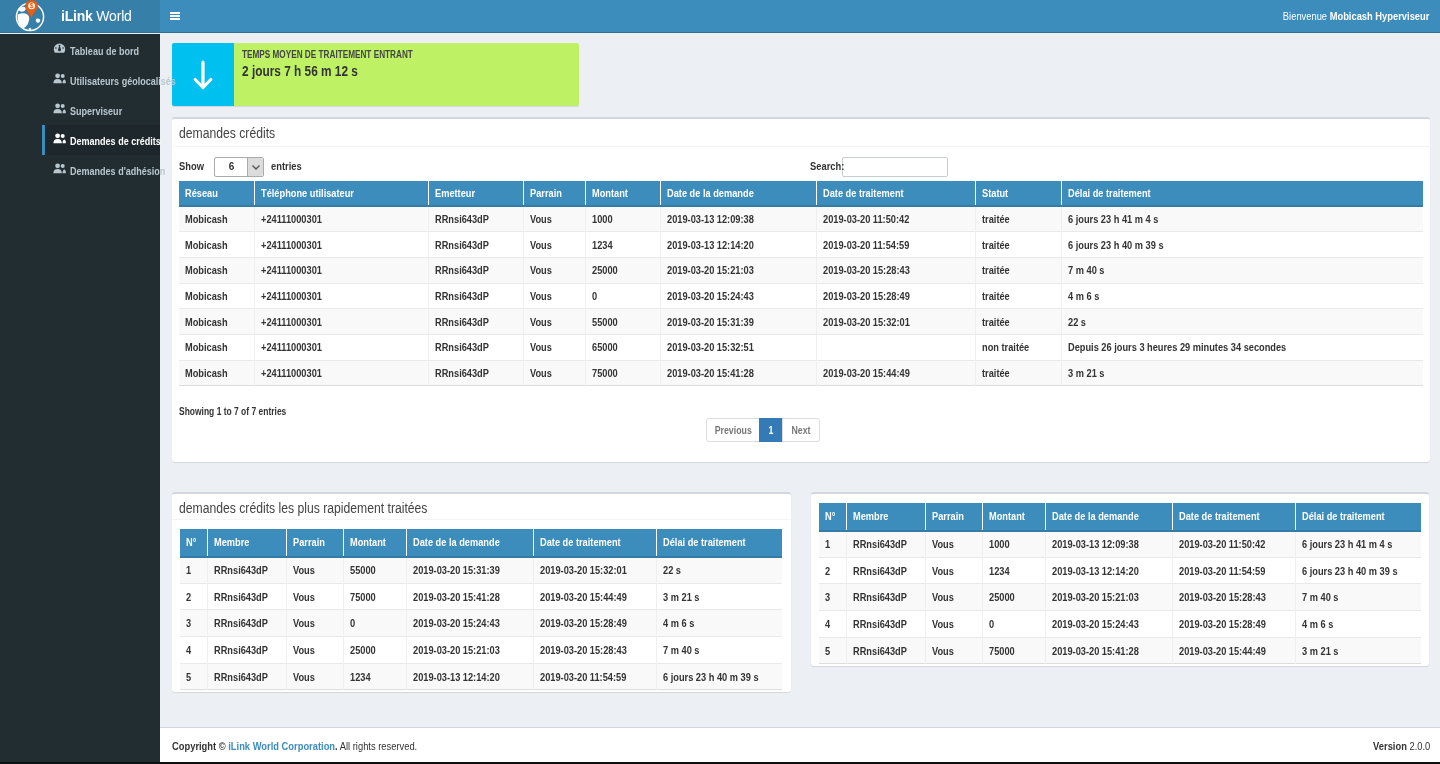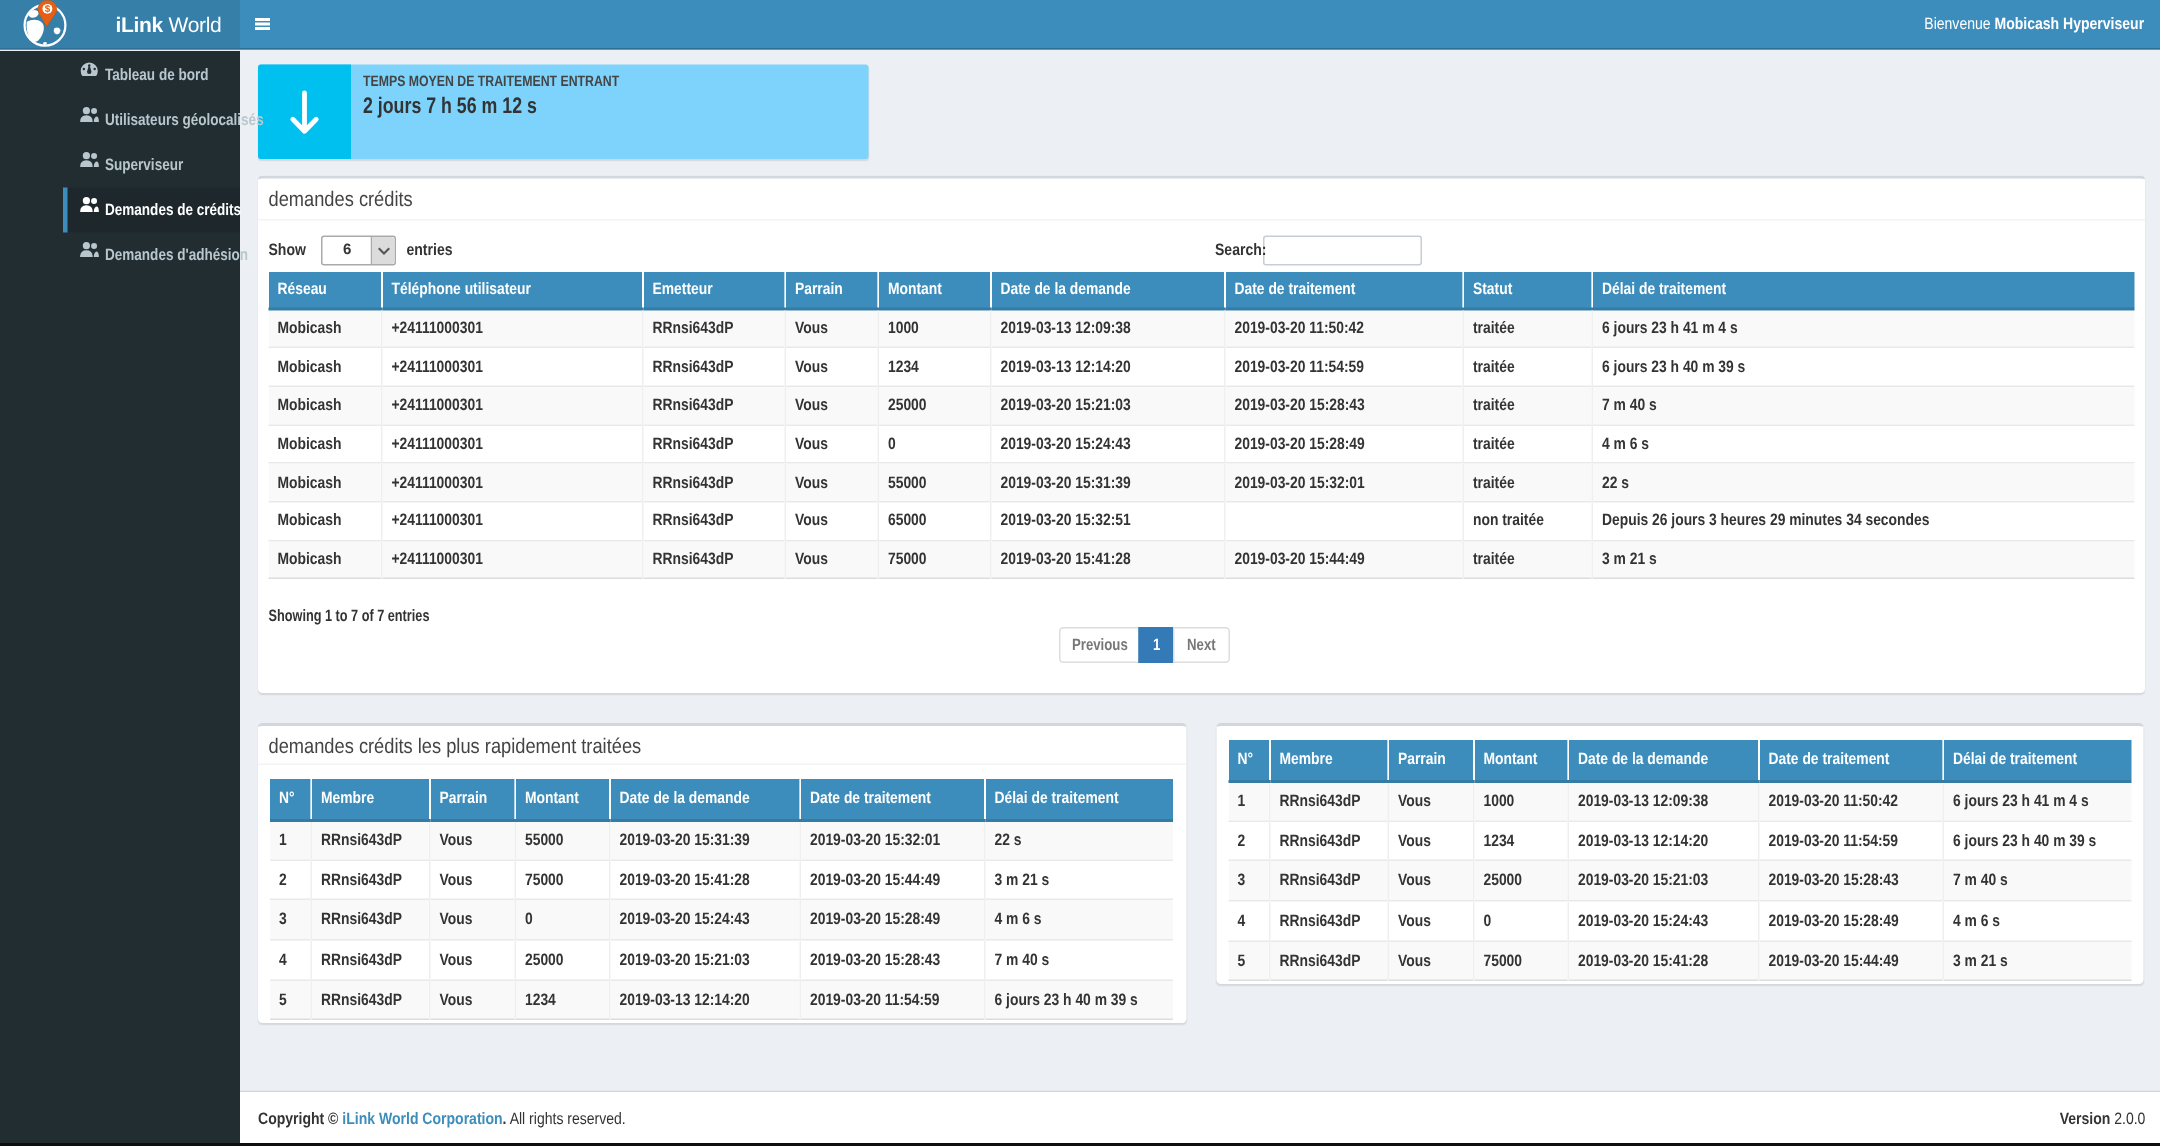--- a/index.html
+++ b/index.html
@@ -3,41 +3,41 @@
 <meta charset="utf-8">
 <style>
 * { margin:0; padding:0; box-sizing:border-box; }
 html,body { width:1440px; height:764px; overflow:hidden; }
 body { font-family:"Liberation Sans", sans-serif; background:#ecf0f5; position:relative; }
 
 
 .logo { position:absolute; left:0; top:0; width:160px; height:33px; background:#367fa9; color:#fff; z-index:5; border-bottom:1px solid #307095; }
 .logo-globe { position:absolute; left:15px; top:2px; width:30px; height:30px; }
 .logo-text { position:absolute; left:61px; top:0; line-height:32px; font-size:14px; letter-spacing:-0.2px; color:#fff; white-space:nowrap; }
-.logo-text b { font-weight:700;margin-left:16px; }
+.logo-text b { font-weight:700; }
 .navbar { position:absolute; left:160px; top:0; right:0; height:33px; background:#3c8dbc; z-index:5; border-bottom:1px solid #307095;padding-left:32px; }
 .bars { position:absolute; left:10px; top:12px; width:10px; height:8px; }
 .bars div { height:1.5px; background:#fff; margin-bottom:1.7px; }
 .nav-user { position:absolute; right:11px; top:0; line-height:33px; color:#fff; font-size:11px; white-space:nowrap; }
 .nav-user .sq { display:inline-block; transform:scaleX(0.85); transform-origin:100% 50%; }
 .nav-user b { font-weight:700; }
 
 
 .sidebar { position:absolute; left:0; top:34px; width:160px; bottom:0; background:#222d32; z-index:4; }
 .smenu { list-style:none; padding-top:1px; }
 .smenu li { height:30px; line-height:30px; border-left:3px solid transparent; color:#b8c7ce; font-size:11px; font-weight:700; white-space:nowrap;margin-left:42px; }
 .smenu .txt { display:inline-block; vertical-align:middle; transform:scaleX(0.82); transform-origin:0 50%; }
 .smenu li.active { background:#1e282c; border-left-color:#3c8dbc; color:#fff; }
 .smenu .ic { display:inline-block; width:13px; margin-left:8px; margin-right:4px; vertical-align:middle; margin-top:-2px; }
 
 
 .content { position:absolute; left:160px; top:34px; right:0; height:693px; background:#ecf0f5; padding:9px 10px 0 12px; }
 
 
-.info-box { width:407px; height:63px; background:#7dd3fc; box-shadow:0 1px 1px rgba(0,0,0,0.1); border-radius:2px; position:relative; }
+.info-box { width:407px; height:63px; background:#bef264; box-shadow:0 1px 1px rgba(0,0,0,0.1); border-radius:2px; position:relative; }
 .ib-icon { position:absolute; left:0; top:0; width:62px; height:63px; background:#00c0ef; border-radius:2px 0 0 2px; }
 .ib-content { margin-left:62px; padding:6px 8px; }
 .ib-title { font-size:10px; font-weight:700; color:#444; transform:scaleX(0.82); transform-origin:0 50%; white-space:nowrap; }
 .ib-value { font-size:15px; font-weight:700; color:#333; margin-top:2px; transform:scaleX(0.79); transform-origin:0 50%; white-space:nowrap; }
 
 
 .box { background:#fff; border-radius:3px; box-shadow:0 1px 1px rgba(0,0,0,0.1); border-top:2px solid #d2d6de; margin-top:11px; }
 .box-header { height:28px; padding:5px 11px 0 7px; border-bottom:1px solid #f4f4f4; }
 .box-title { display:inline-block; font-size:14px; color:#444; font-weight:400; transform:scaleX(0.87); transform-origin:0 50%; white-space:nowrap; }
 .box-body { position:relative; }
@@ -71,21 +71,21 @@
 table.dt th:first-child { border-left:none; }
 table.dt td { font-size:11px; font-weight:700; color:#333; padding:0 0 0 6px; height:25.7px; border-left:1px solid #efefef; border-top:1px solid #e9e9e9; white-space:nowrap; overflow:hidden; }
 table.dt i { display:inline-block; font-style:normal; transform:scaleX(0.84); transform-origin:0 50%; }
 table.dt td:first-child { border-left:none; }
 table.dt tr:nth-child(even) td { background:#f9f9f9; }
 table.dt tr:nth-child(odd) td { background:#fff; }
 table.dt { border-bottom:1px solid #ddd; }
 #t1 { position:absolute; left:7px; top:34px; width:1244px; }
 
 
-.brow { margin-top:20px; }
+.brow { margin-top:30px; }
 .brow::after { content:""; display:block; clear:both; }
 #box2 { float:left; width:619px; margin-top:0; }
 #box3 { float:right; width:618px; margin-top:0; margin-right:1px; }
 .brow .box-header { height:26px; }
 .brow .box-body { padding:9px 8px 2px 8px; }
 .brow table.dt th { height:27.5px; }
 .brow table.dt td { height:26.7px; }
 
 
 .footer { position:absolute; left:160px; right:0; top:727px; height:37px; background:#fff; border-top:1px solid #d2d6de; font-size:11px; color:#333; padding:0 10px 0 12px; z-index:3; }

